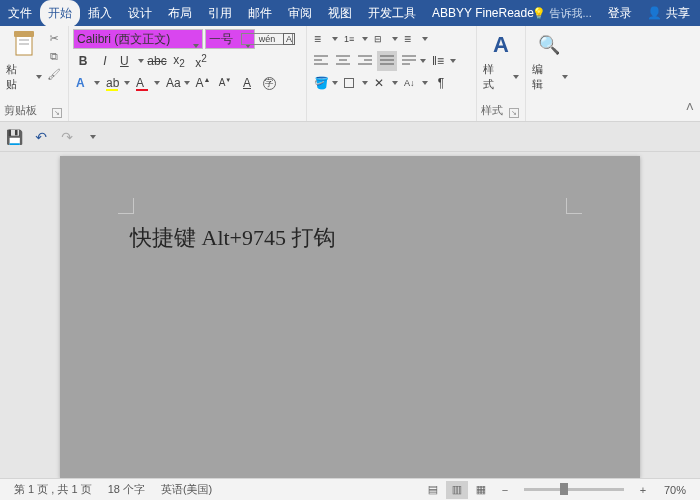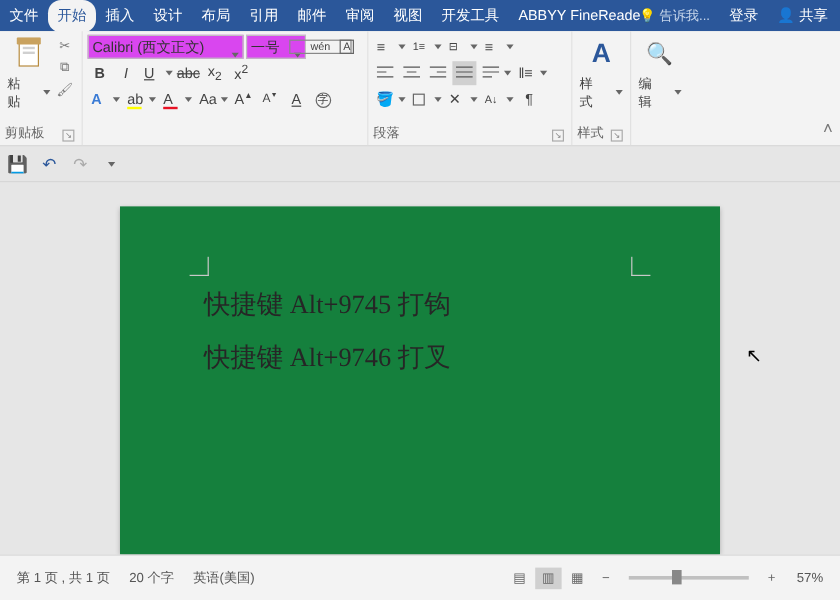--- a/index.html
+++ b/index.html
@@ -35,28 +35,28 @@
 .underline-bar { position:absolute; bottom:2px; left:3px; width:12px; height:2px;}
 
 .para-group .row { display:flex; align-items:center; gap:2px; padding:1px 0; }
 
 .collapse { position:absolute; right:6px; bottom:6px; font-size:14px; color:#777; }
 
 .qat { background:#e6e6e6; height:30px; display:flex; align-items:center; padding:0 6px; gap:8px; font-size:14px; color:#2b579a; border-bottom:1px solid #d4d4d4; }
 .qat .q { width:18px; display:flex; justify-content:center; }
 
 .doc-area { flex:1; background:#e6e6e6; display:flex; justify-content:center; overflow:hidden; position:relative; }
-.page { background:#15803d; width:500px; margin-top:20px; box-shadow:0 1px 4px rgba(0,0,0,.25); position:relative; padding:60px 70px; }
+.page { background:#a3a3a3; width:580px; margin-top:4px; box-shadow:0 1px 4px rgba(0,0,0,.25); position:relative; padding:60px 70px; }
 .crop { position:absolute; width:16px; height:16px; }
 .crop.tl { top:42px; left:58px; border-left:1px solid #c8c8c8; border-top:1px solid #c8c8c8; transform:rotate(180deg); }
 .crop.tr { top:42px; right:58px; border-right:1px solid #c8c8c8; border-top:1px solid #c8c8c8; transform:rotate(180deg); }
 .body-text { font-family: "SimSun", serif; font-size:22px; color:#262626; line-height:2; }
 .cursor-arrow { position:absolute; top:135px; right:65px; font-size:16px; color:#000; pointer-events:none; }
 
-.status { height:38px; background:#f3f3f3; border-top:1px solid #d4d4d4; display:flex; align-items:center; font-size:11px; color:#555; padding:0 6px; }
+.status { height:22px; background:#f3f3f3; border-top:1px solid #d4d4d4; display:flex; align-items:center; font-size:11px; color:#555; padding:0 6px; }
 .status .seg { padding:0 8px; }
 .status .views { margin-left:auto; display:flex; align-items:center; gap:2px; }
 .view-btn { width:22px; height:18px; display:flex; align-items:center; justify-content:center; color:#666; }
 .view-btn.active { background:#d0d0d0; }
 .slider { width:100px; height:3px; background:#c0c0c0; position:relative; margin:0 6px; }
 .slider .thumb { position:absolute; width:8px; height:12px; background:#888; top:-5px; left:36px; }
 </style>
 </head>
 <body>
 
@@ -259,21 +259,20 @@
           </div>
         <div class="tool w-dd">
             <span style="font-size:9px">A↓</span>
             <span class="tri dd"></span>
           </div>
         <div class="tool">
             <span>¶</span>
           </div>
       </div>
     </div>
-    <div class="group-label"><span>段落</span><span class="dlg">↘</span></div>
   </div>
 
   <div class="group">
     <div class="group-body">
       <div class="big-btn">
         <div class="ic">
             <span style="font-size:22px;color:#2b579a;font-weight:bold">A</span>
           </div>
         <div class="lab">
             <span>样式</span>
@@ -316,42 +315,41 @@
       <span class="tri"></span>
     </div>
 </div>
 
 <div class="doc-area">
   <span class="cursor-arrow">↖</span>
   <div class="page">
     <div class="crop tl"></div>
     <div class="crop tr"></div>
     <div class="body-text">快捷键 Alt+9745  打钩</div>
-    <div class="body-text">快捷键 Alt+9746  打叉</div>
   </div>
 </div>
 
 <div class="status">
   <div class="seg">第 1 页 , 共 1 页</div>
-  <div class="seg">20 个字</div>
+  <div class="seg">18 个字</div>
   <div class="seg">英语(美国)</div>
   <div class="views">
     <div class="view-btn">
         <span>▤</span>
       </div>
     <div class="view-btn active">
         <span>▥</span>
       </div>
     <div class="view-btn">
         <span>▦</span>
       </div>
     <div class="view-btn">
         <span>−</span>
       </div>
     <div class="slider">
         <div class="thumb"></div>
       </div>
     <div class="view-btn">
         <span>+</span>
       </div>
-    <div class="seg">57%</div>
+    <div class="seg">70%</div>
   </div>
 </div>
 
 </body></html>

